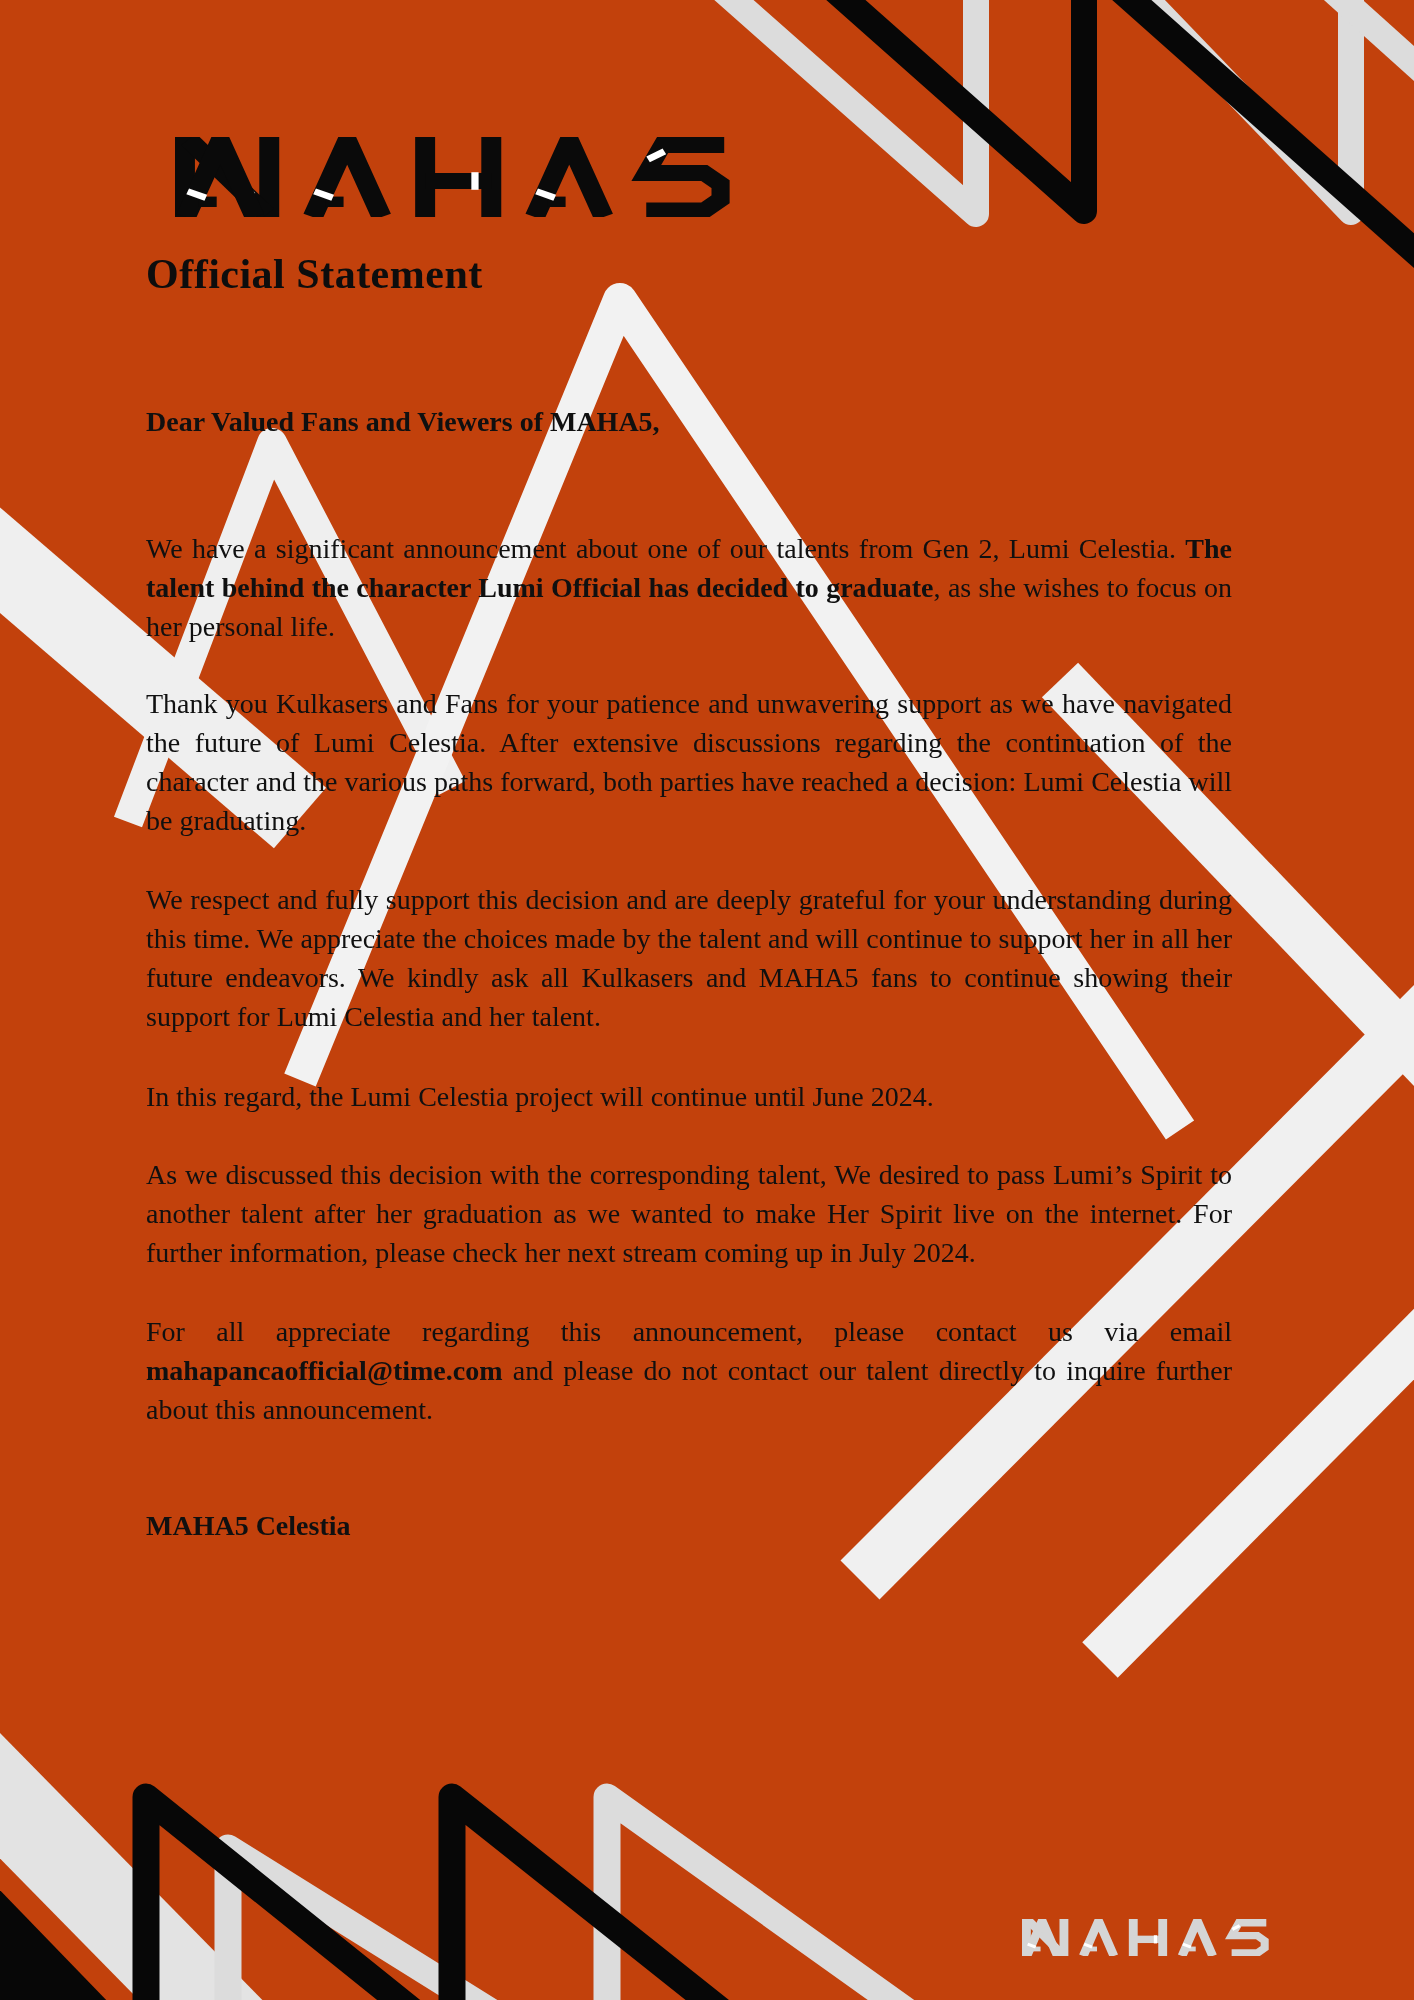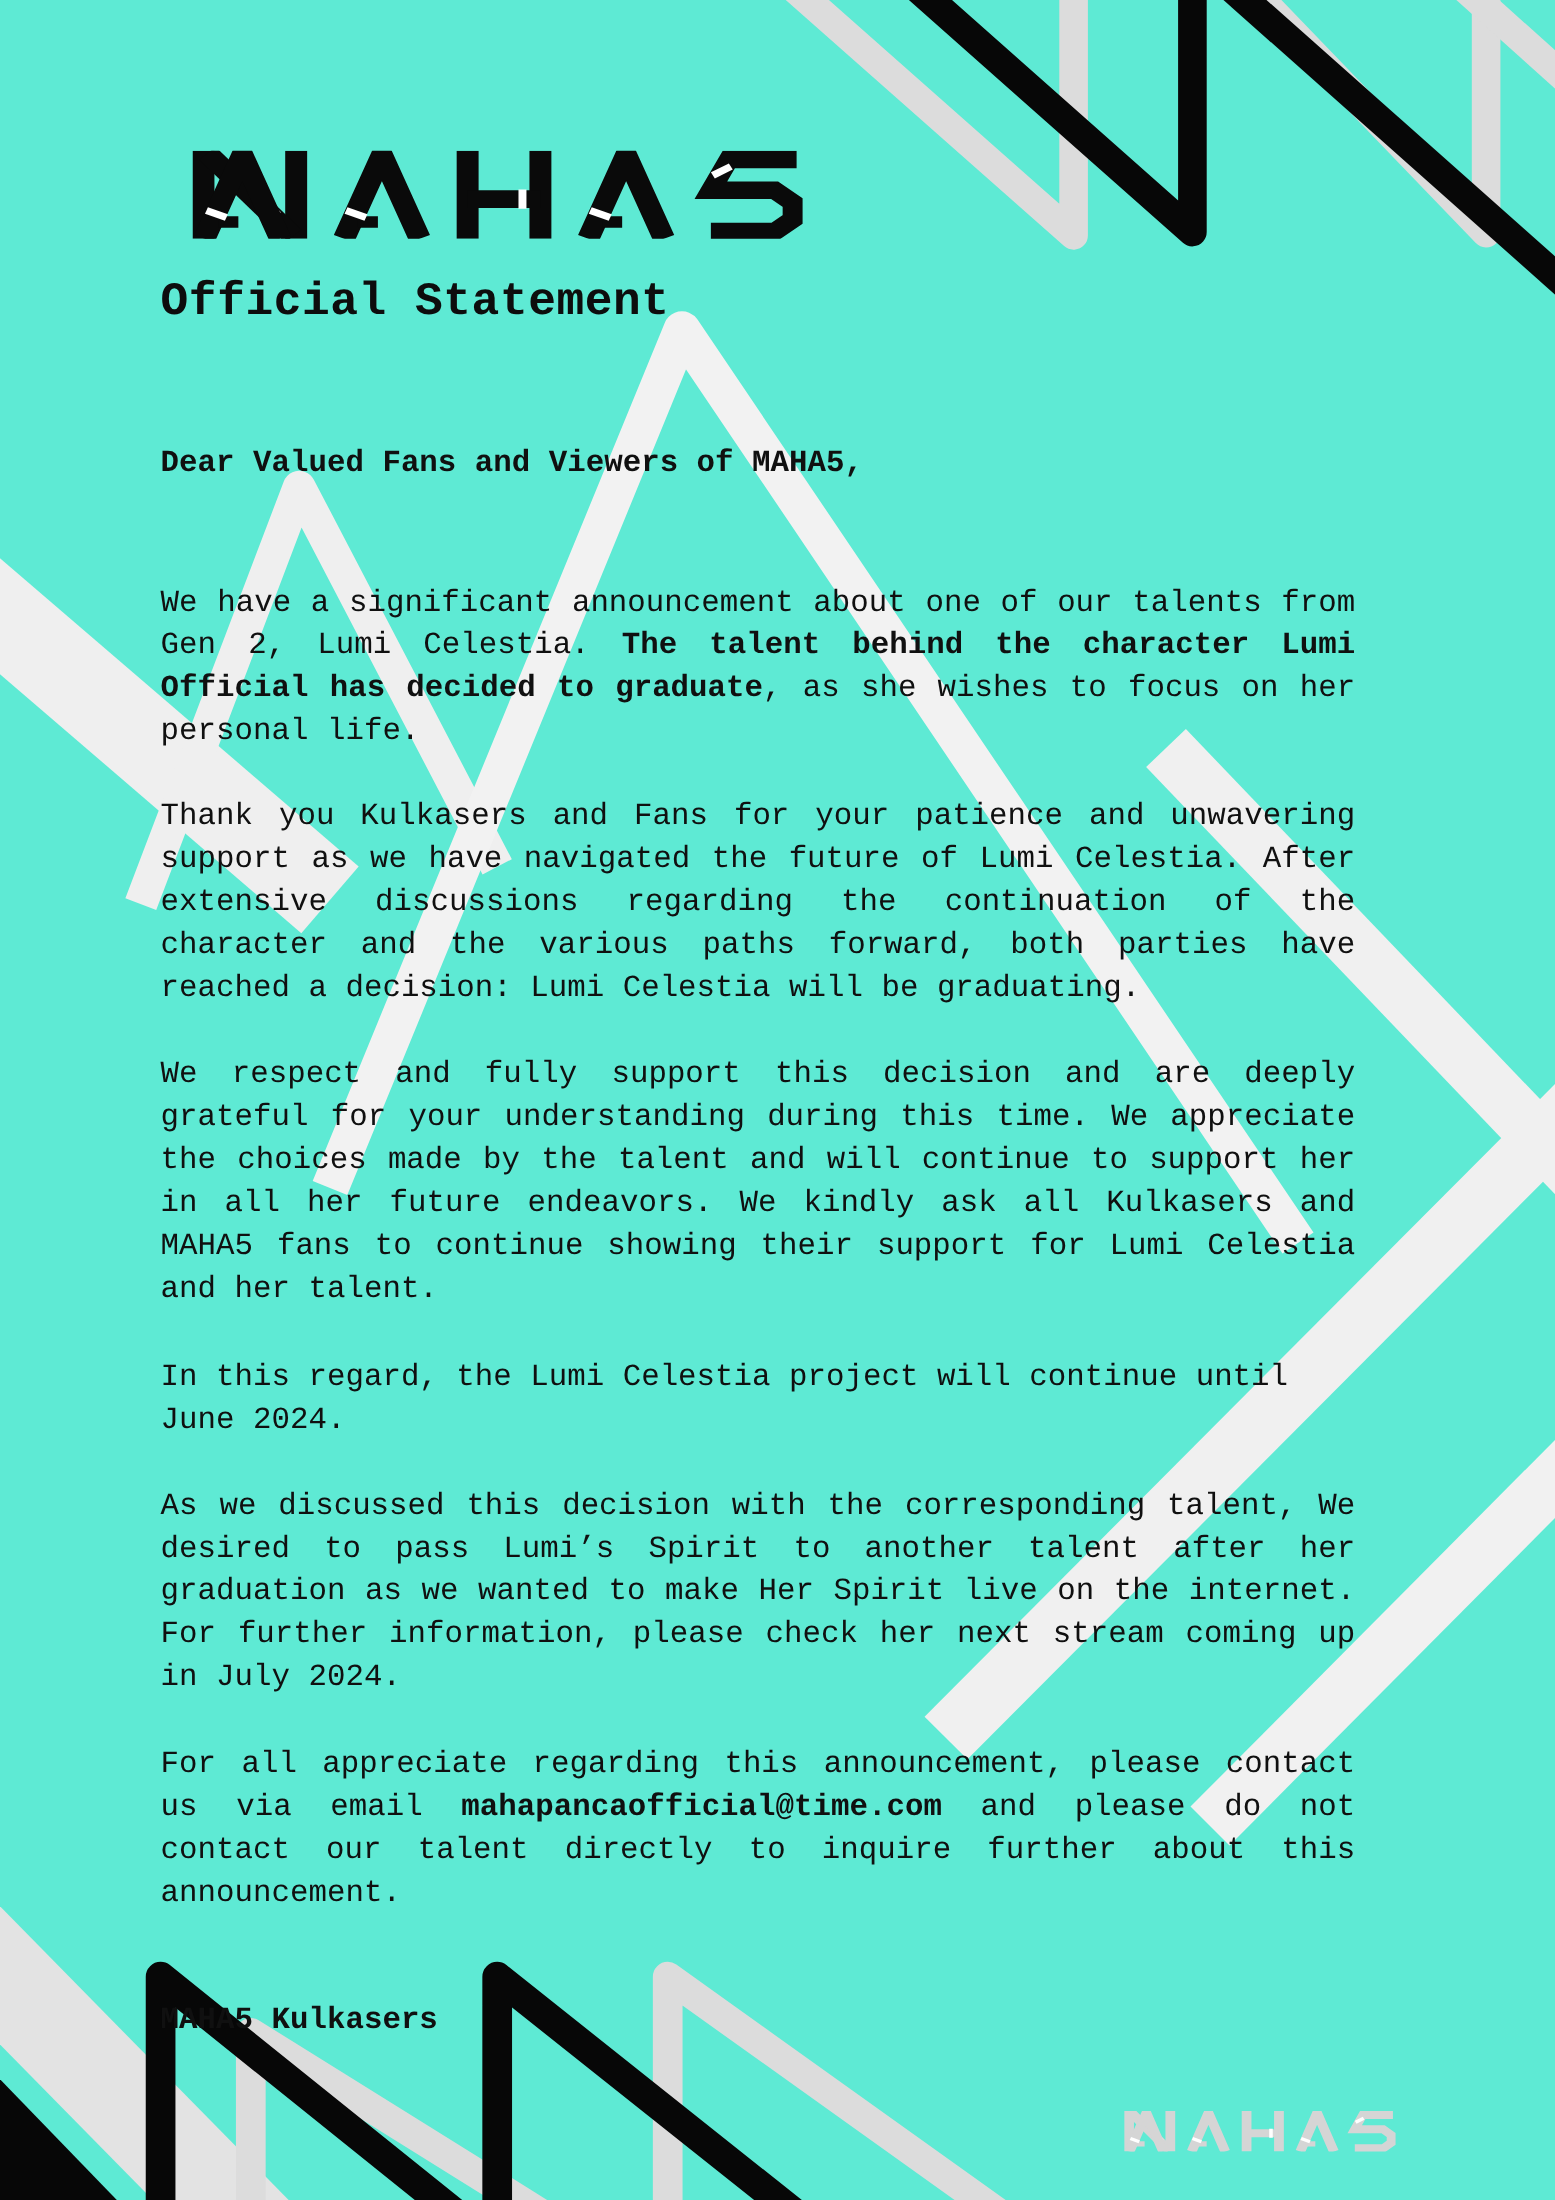--- a/index.html
+++ b/index.html
@@ -1,18 +1,18 @@
 <!DOCTYPE html>
 <html><head>
 <meta charset="utf-8">
 <style>
   html,body{margin:0;padding:0;background:#888;}
   .page{
-    position:relative;width:1414px;height:2000px;background:#5eead4;
-    overflow:hidden;font-family:Liberation Mono, monospace;color:#111;
+    position:relative;width:1414px;height:2000px;background:#c2410c;
+    overflow:hidden;font-family:Liberation Serif, serif;color:#111;
     margin:0 auto;
   }
   svg.decor{position:absolute;left:0;top:0;width:1414px;height:2000px;display:block;}
   .brand-logo{position:absolute;left:175px;top:137px;width:580px;height:80px;color:#0a0a0a;}
   .footer-logo{position:absolute;left:1022px;top:1919px;width:258px;height:37px;color:#d5d5d5;}
   .statement-title{
     position:absolute;left:146px;top:250px;margin:0;
     font-size:42px;font-weight:bold;color:#0d0d0d;letter-spacing:0.5px;
   }
   .letter{
@@ -108,20 +108,20 @@
 
     <p class="mt-c">We respect and fully support this decision and are deeply grateful for your understanding during this time. We appreciate the choices made by the talent and will continue to support her in all her future endeavors. We kindly ask all Kulkasers and MAHA5 fans to continue showing their support for Lumi Celestia and her talent.</p>
 
     <p class="mt-d no-justify">In this regard, the Lumi Celestia project will continue until June 2024.</p>
 
     <p class="mt-e">As we discussed this decision with the corresponding talent, We desired to pass Lumi’s Spirit to another talent after her graduation as we wanted to make Her Spirit live on the internet. For further information, please check her next stream coming up in July 2024.</p>
 
     <p class="mt-c"><span>For all appreciate regarding this announcement, please contact us via email </span><span class="bold">mahapancaofficial@time.com</span><span> and please do not contact our talent directly to inquire further about this announcement.</span></p>
 
 
-    <p class="signature mt-g no-justify">MAHA5 Kulkasers</p>
+    <p class="signature mt-g no-justify">MAHA5 Celestia</p>
   </div>
 
   <svg class="footer-logo" viewBox="0 0 640 100" preserveAspectRatio="none" role="img" aria-label="MAHA5">
     <use href="#maha5-wordmark"></use>
   </svg>
 
 </div>
 
 </body></html>

